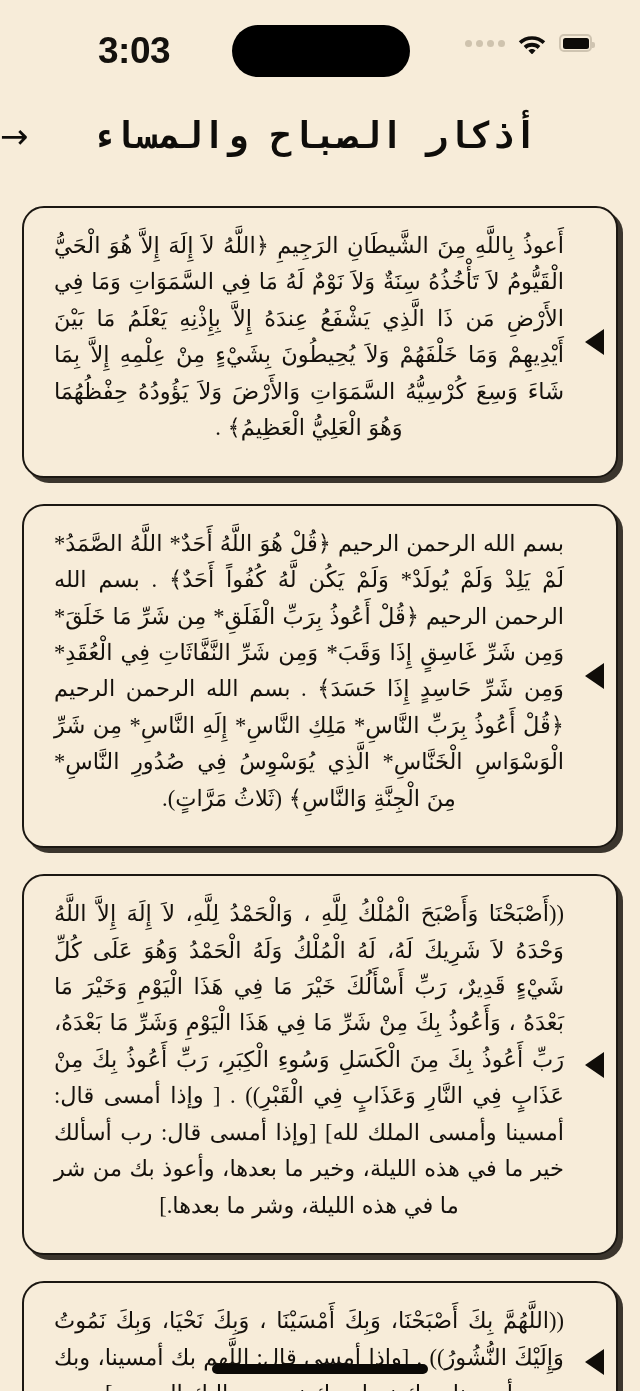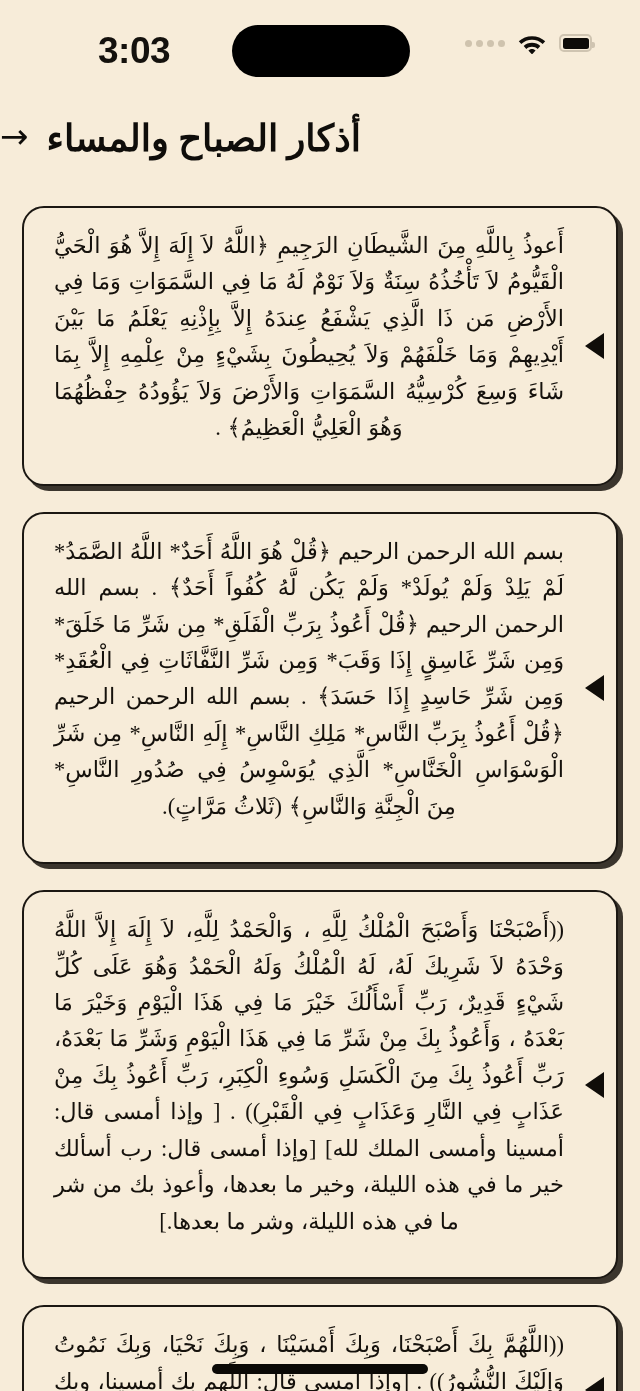--- a/index.html
+++ b/index.html
@@ -100,26 +100,27 @@
     padding: 0 34px 0 0;
     direction: rtl;
   }
   .header-inner {
     display: flex;
     align-items: center;
     gap: 18px;
     margin-right: auto;
   }
   .page-title {
-    font-family: Liberation Serif, serif;
+    font-family: Liberation Mono, monospace;
     font-size: 37px;
     font-weight: 700;
     line-height: 1;
     color: #0f0d0a;
     white-space: nowrap;
+    margin-left: 45px;
   }
   .back-arrow {
     font-family: "DejaVu Sans", sans-serif;
     font-size: 34px;
     line-height: 1;
     color: #0f0d0a;
     transform: translateY(-2px);
     cursor: pointer;
   }
 
@@ -128,21 +129,21 @@
     padding: 22px 22px 0 22px;
     direction: rtl;
   }
   .card {
     position: relative;
     background: #f7ecd9;
     border: 2px solid #1b1712;
     border-radius: 22px;
     box-shadow: 5px 5px 0 0 #3b352d;
     margin-bottom: 26px;
-    padding: 20px 52px 37px 30px;
+    padding: 20px 52px 29px 30px;
     min-height: 60px;
   }
   .card-play {
     position: absolute;
     right: 12px;
     top: 50%;
     transform: translateY(-50%);
     width: 0;
     height: 0;
     border-top: 13px solid transparent;

